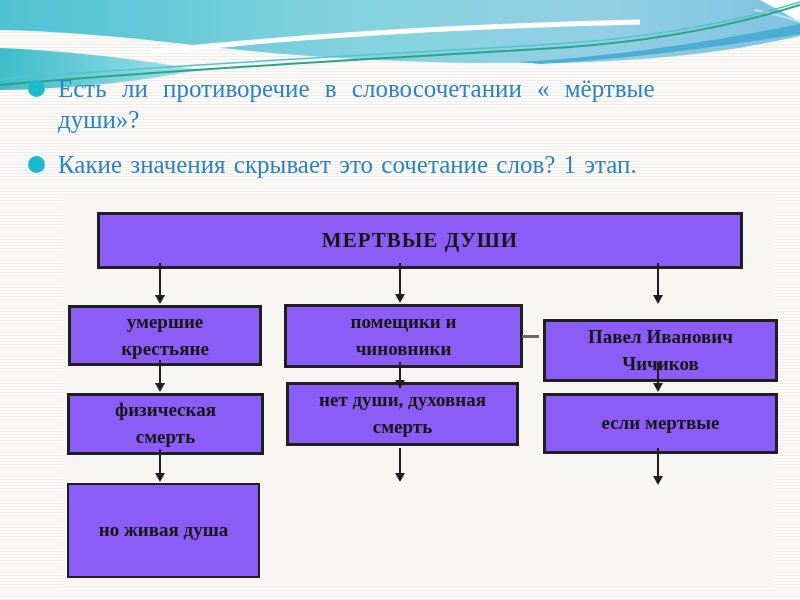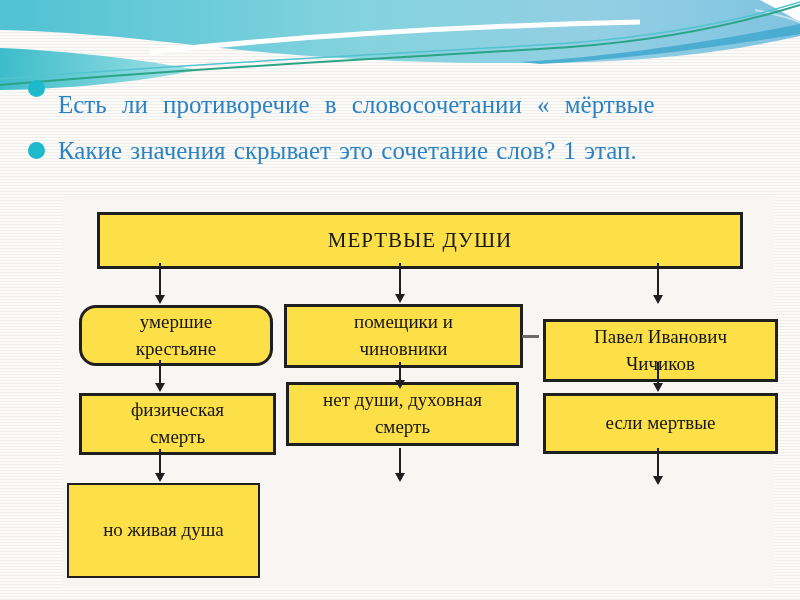--- a/index.html
+++ b/index.html
@@ -15,29 +15,29 @@
 
   
   .waves{position:absolute;left:0;top:0;width:800px;height:118px;display:block;}
 
   
   .bullets{position:absolute;left:28px;top:74px;width:745px;}
   .bullet-row{display:flex;gap:13px;margin-bottom:15px;}
   .dot{width:17px;height:17px;border-radius:50%;background:#1db9cd;margin-top:6px;flex:0 0 auto;}
   .btext{font-size:25px;line-height:1.22;color:#2b82c4;}
   .btext span{display:block;}
-  .ws-wide{word-spacing:9px;margin-top:16px;}
+  .ws-wide{word-spacing:9px;}
   .ws-narrow{word-spacing:2px;font-family:Liberation Serif, serif;}
 
   
   .diagram{position:absolute;left:63px;top:196px;width:712px;height:392px;background:#f7f6f2;}
   .fbox{
-    position:absolute;border:3px solid #1f1f1f;background:#fde047;
+    position:absolute;border:3px solid #1f1f1f;background:#8b5cf6;
     display:flex;align-items:center;justify-content:center;text-align:center;
-    color:#171717;font-weight:normal;font-size:19px;line-height:1.4;white-space:pre-line;
+    color:#171717;font-weight:bold;font-size:19px;line-height:1.4;white-space:pre-line;
   }
   .fbox.title{font-size:21px;letter-spacing:1px;}
   .fbox.thin{border-width:2px;}
   .arrow{position:absolute;width:2px;background:#1f1f1f;}
   .arrow::after{
     content:"";position:absolute;left:-4px;bottom:-8px;
     border-left:5px solid transparent;border-right:5px solid transparent;
     border-top:9px solid #1f1f1f;
   }
   .dash{position:absolute;height:3px;background:#6a6a6a;}
@@ -68,37 +68,38 @@
     <path d="M0,48 C70,51 140,59 198,70 C135,83 62,89 0,90 Z" fill="url(#gw)"></path>
     <path d="M0,85 C240,64 440,56 570,47 C670,40 745,22 800,5" fill="none" stroke="#2ca488" stroke-width="2"></path>
     <path d="M0,79 C240,60 440,52 570,43 C670,35 748,18 800,2" fill="none" stroke="#52c3cf" stroke-width="1.5"></path>
   </svg>
 
   <div class="bullets">
     <div class="bullet-row">
       <span class="dot"></span>
       <div class="btext ws-wide">
         <span>Есть ли противоречие в словосочетании « мёртвые</span>
+        <span>души»?</span>
       </div>
     </div>
     <div class="bullet-row">
       <span class="dot"></span>
       <div class="btext ws-narrow">
         <span>Какие значения скрывает это сочетание слов? 1 этап.</span>
       </div>
     </div>
   </div>
 
   <div class="diagram">
 
     <div class="fbox title" style="left:34px;top:16px;width:640px;height:51px;">МЕРТВЫЕ ДУШИ</div>
 
-    <div class="fbox" style="left:16px;top:109px;width:188px;height:55px;border-radius:17px;">умершие
+    <div class="fbox" style="left:5px;top:109px;width:188px;height:55px;">умершие
 крестьяне</div>
-    <div class="fbox" style="left:4px;top:197px;width:191px;height:56px;margin-left:12px;">физическая
+    <div class="fbox" style="left:4px;top:197px;width:191px;height:56px;">физическая
 смерть</div>
     <div class="fbox thin" style="left:4px;top:287px;width:189px;height:91px;">но живая душа</div>
 
     <div class="fbox" style="left:221px;top:108px;width:233px;height:58px;">помещики и
 чиновники</div>
     <div class="fbox" style="left:223px;top:186px;width:227px;height:58px;">нет души, духовная
 смерть</div>
 
     <div class="fbox" style="left:480px;top:123px;width:229px;height:57px;">Павел Иванович
 Чичиков</div>

